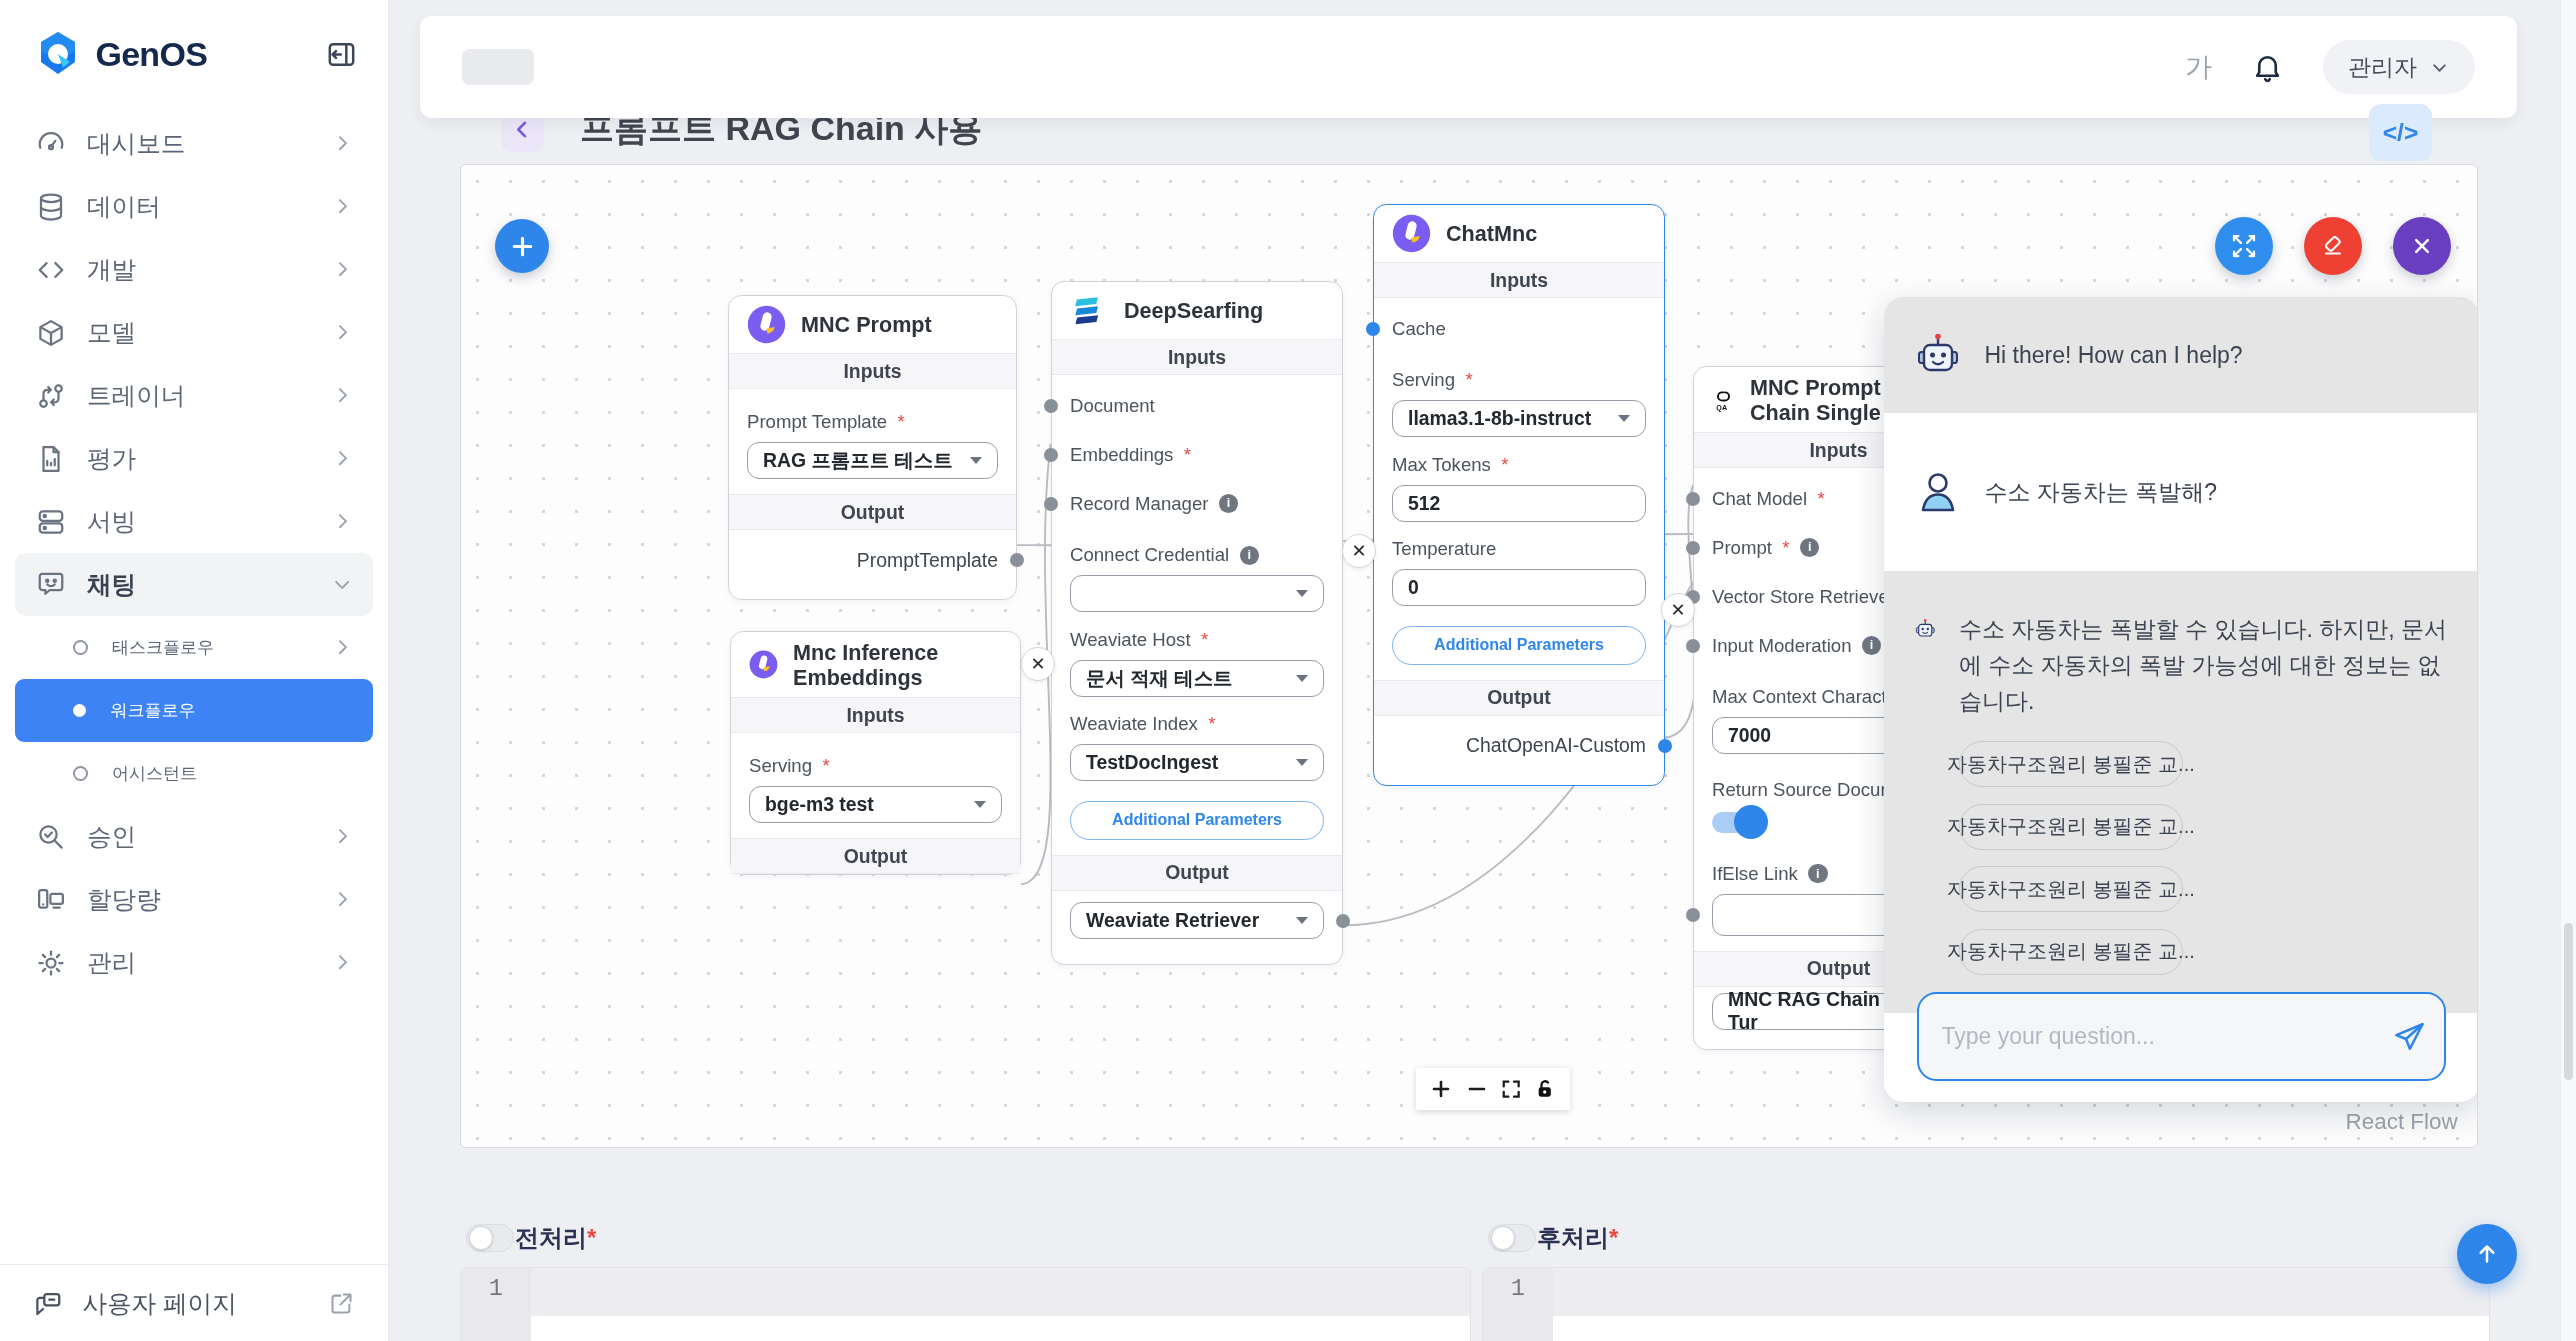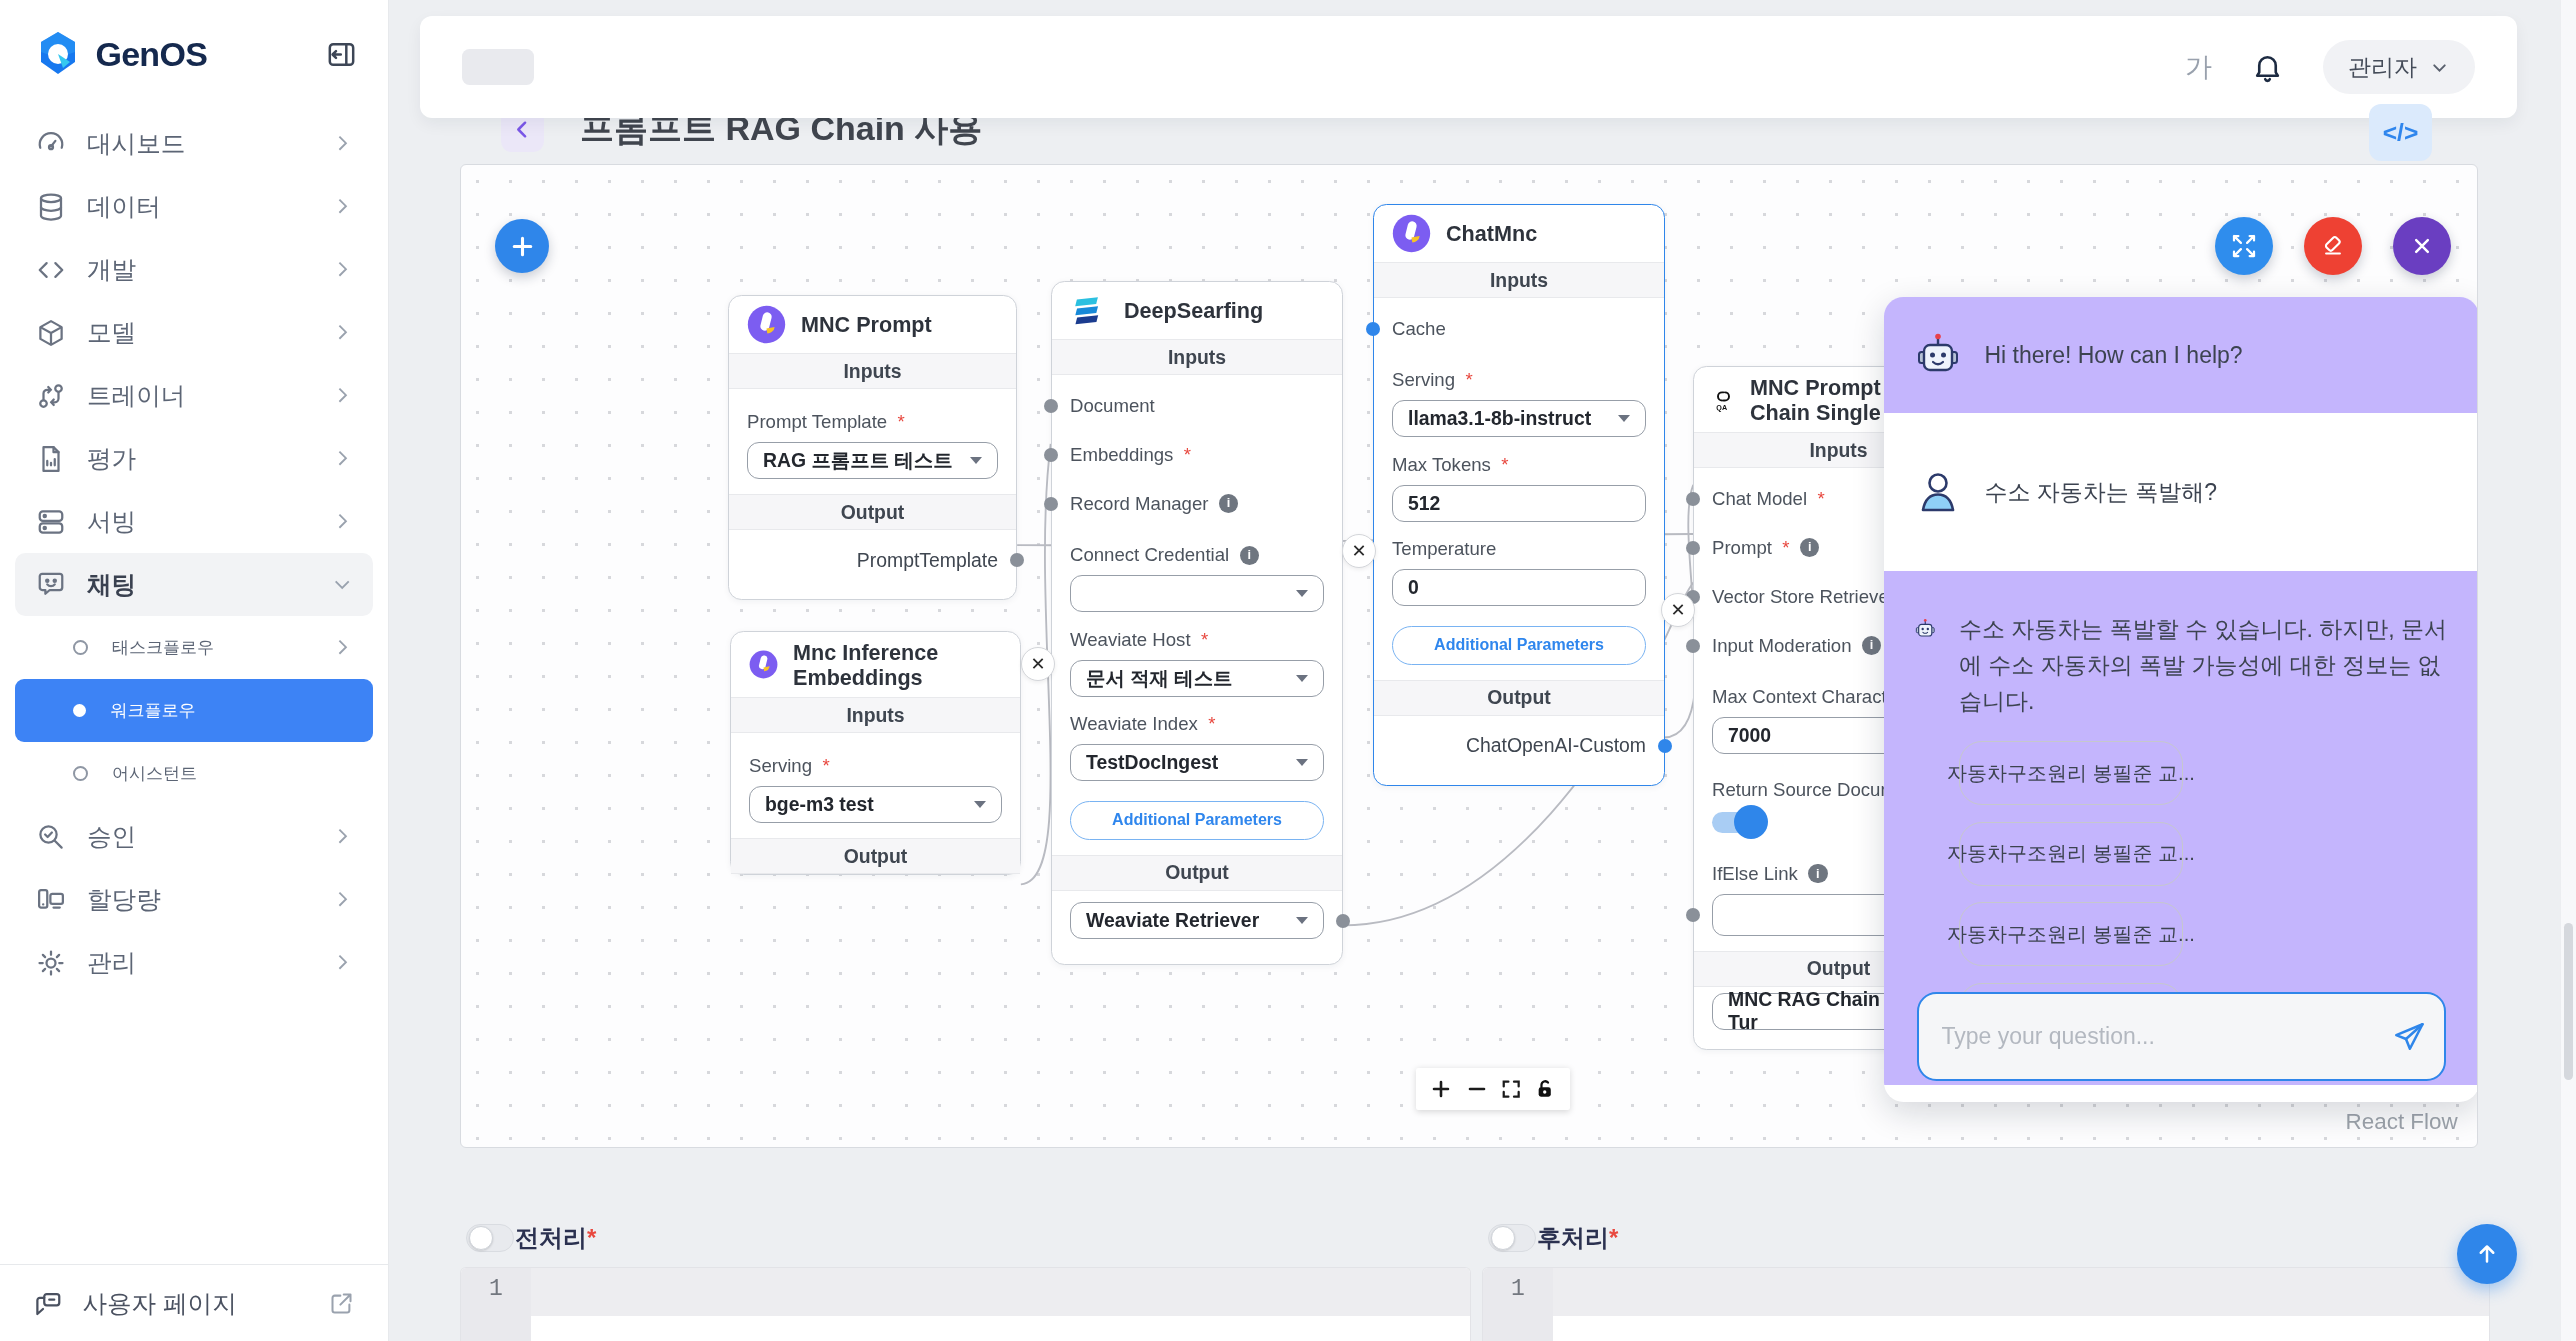--- a/index.html
+++ b/index.html
@@ -94,24 +94,24 @@
     box-shadow:0 4.5px 12px rgba(20,30,60,.22); z-index:12; }
   #zoombar { position:absolute; left:955px; top:903px; width:154px; height:42px; background:#fff;
     box-shadow:0 1.5px 6px rgba(0,0,0,.15); display:flex; align-items:center; justify-content:space-around;
     padding:0 7.5px; z-index:12; border-radius:2.2px; }
   #rf-attr { position:absolute; right:19.4px; bottom:12px; font-size:22.4px; color:#9da3ab; z-index:3;margin-left:28px; }
 
   
   #chat-panel { position:absolute; left:1423px; top:132px; width:595px; height:805px; background:#fff;
     border-radius:19.4px; box-shadow:0 10.4px 33px rgba(15,23,42,.16); z-index:20; overflow:hidden; }
   .msg-row { display:flex; gap:22.4px; padding:34px 30px; align-items:flex-start; }
-  .msg-row.bot { background:#c4b5fd; }
+  .msg-row.bot { background:#e5e5e5; }
   .msg-text { font-size:23px; color:#3c4350; line-height:36px; padding-top:6px; }
   .chips { margin:22.4px 0 4.5px 0; display:flex; flex-direction:column; gap:16.4px; }
-  .chip { width:224px; height:64px; border:1.5px solid #c6c8cc; border-radius:23px; display:flex;
+  .chip { width:224px; height:46px; border:1.5px solid #c6c8cc; border-radius:23px; display:flex;
     align-items:center; justify-content:center; font-size:20px; color:#3c4350; background:transparent; white-space:nowrap; }
   #chat-input-wrap { position:absolute; left:33px; right:33px; bottom:21px; height:89px; }
   #chat-input { width:100%; height:100%; border:2.6px solid #2f86ea; border-radius:19.4px; background:#f5f6f8;
     font-size:23px; color:#3c4350; padding:0 72px 0 22.4px; outline:none; font-family:inherit; }
   #chat-input::placeholder { color:#b3b8c0; }
   #send-btn { position:absolute; right:19.4px; top:50%; transform:translateY(-50%); color:#2f86ea; }
 
   
   .tg-row { position:absolute; top:1222px; display:flex; align-items:center; gap:1px; }
   .toggle-off { position:relative; width:48px; height:28px; background:#e8eaee; border:0.7px solid #d9dce1;

